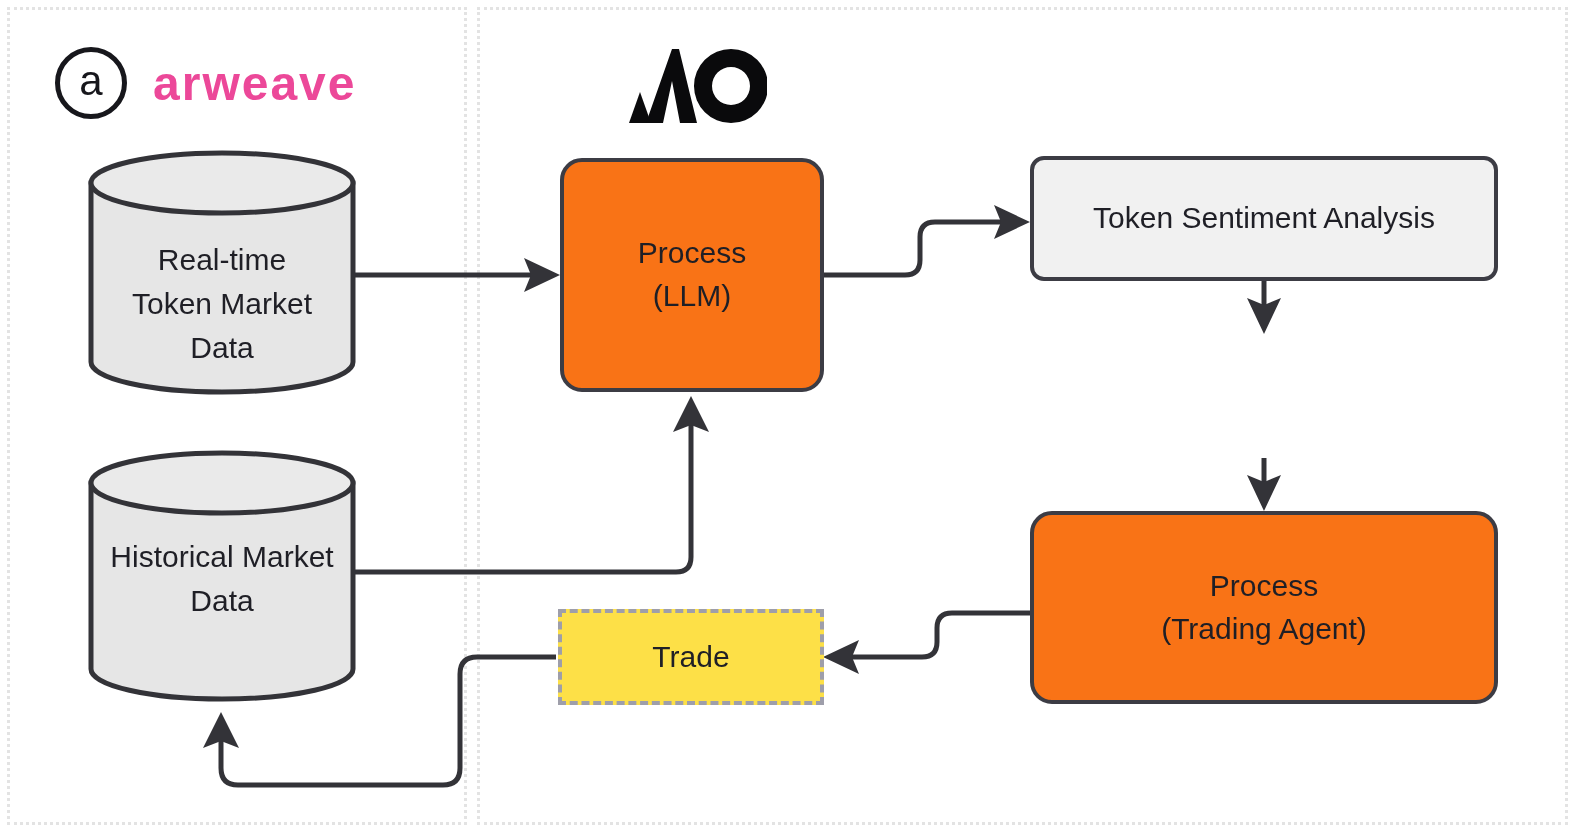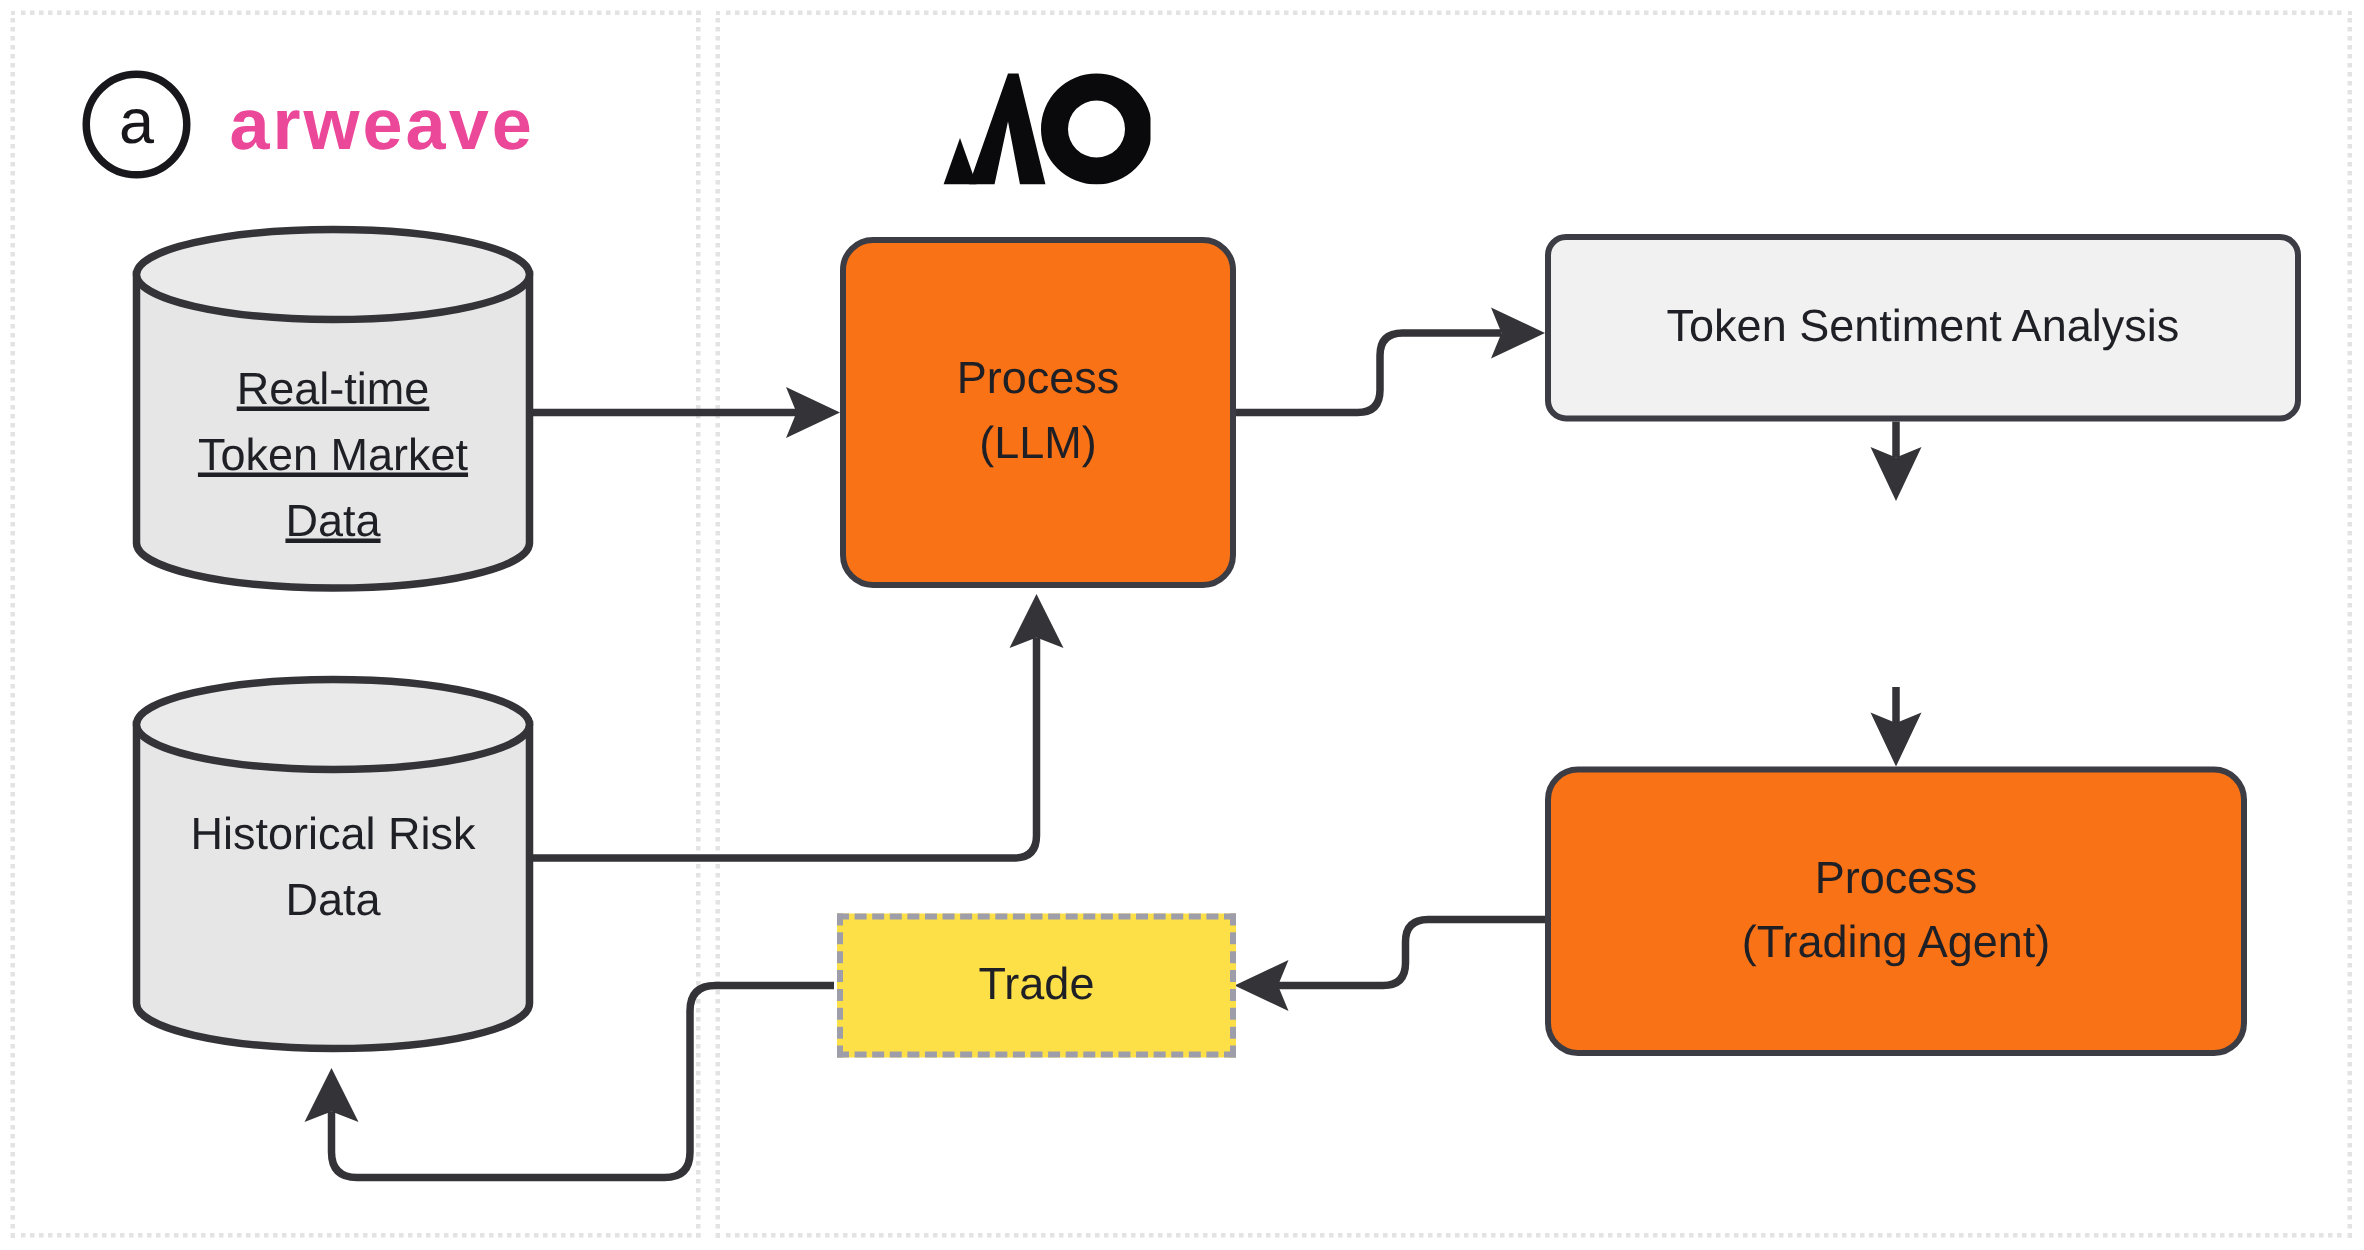--- a/index.html
+++ b/index.html
@@ -192,38 +192,38 @@
       <path d="M 104 4 A 37 37 0 1 0 104 78 A 37 37 0 1 0 104 4 Z
                M 104 22 A 19 19 0 1 1 104 60 A 19 19 0 1 1 104 22 Z" fill="#0a0a0c" fill-rule="evenodd"></path>
     </svg>
   </div>
 
   <div class="cyl" style="left:88px; top:150px; width:268px; height:245px;">
     <svg width="268" height="245" viewBox="0 0 268 245">
       <path d="M 3 33 L 3 212 A 131 30 0 0 0 265 212 L 265 33 Z" fill="#e6e6e6" stroke="#333338" stroke-width="5"></path>
       <ellipse cx="134" cy="33" rx="131" ry="30" fill="#eaeaea" stroke="#333338" stroke-width="5"></ellipse>
     </svg>
-    <div class="cyl-label" style="top:88px;text-decoration:underline;">Real-time
+    <div class="cyl-label" style="top:88px;">Real-time
 Token Market
 Data</div>
   </div>
 
   <div class="cyl" style="left:88px; top:450px; width:268px; height:252px;">
     <svg width="268" height="252" viewBox="0 0 268 252">
       <path d="M 3 33 L 3 219 A 131 30 0 0 0 265 219 L 265 33 Z" fill="#e6e6e6" stroke="#333338" stroke-width="5"></path>
       <ellipse cx="134" cy="33" rx="131" ry="30" fill="#eaeaea" stroke="#333338" stroke-width="5"></ellipse>
     </svg>
-    <div class="cyl-label" style="top:85px;">Historical Risk
+    <div class="cyl-label" style="top:85px;">Historical Market
 Data</div>
   </div>
 
   <div class="node node-process" style="left:560px; top:158px; width:264px; height:234px;">Process
 (LLM)</div>
 
-  <div class="node node-rect" style="left:1030px; top:156px; width:504px; height:125px;">Token Sentiment Analysis</div>
+  <div class="node node-rect" style="left:1030px; top:156px; width:468px; height:125px;">Token Sentiment Analysis</div>
 
 
   <div class="node node-process" style="left:1030px; top:511px; width:468px; height:193px;">Process
 (Trading Agent)</div>
 
   <div class="node node-dashed" style="left:558px; top:609px; width:266px; height:96px;">Trade</div>
 
 </div>
 
 </body></html>

